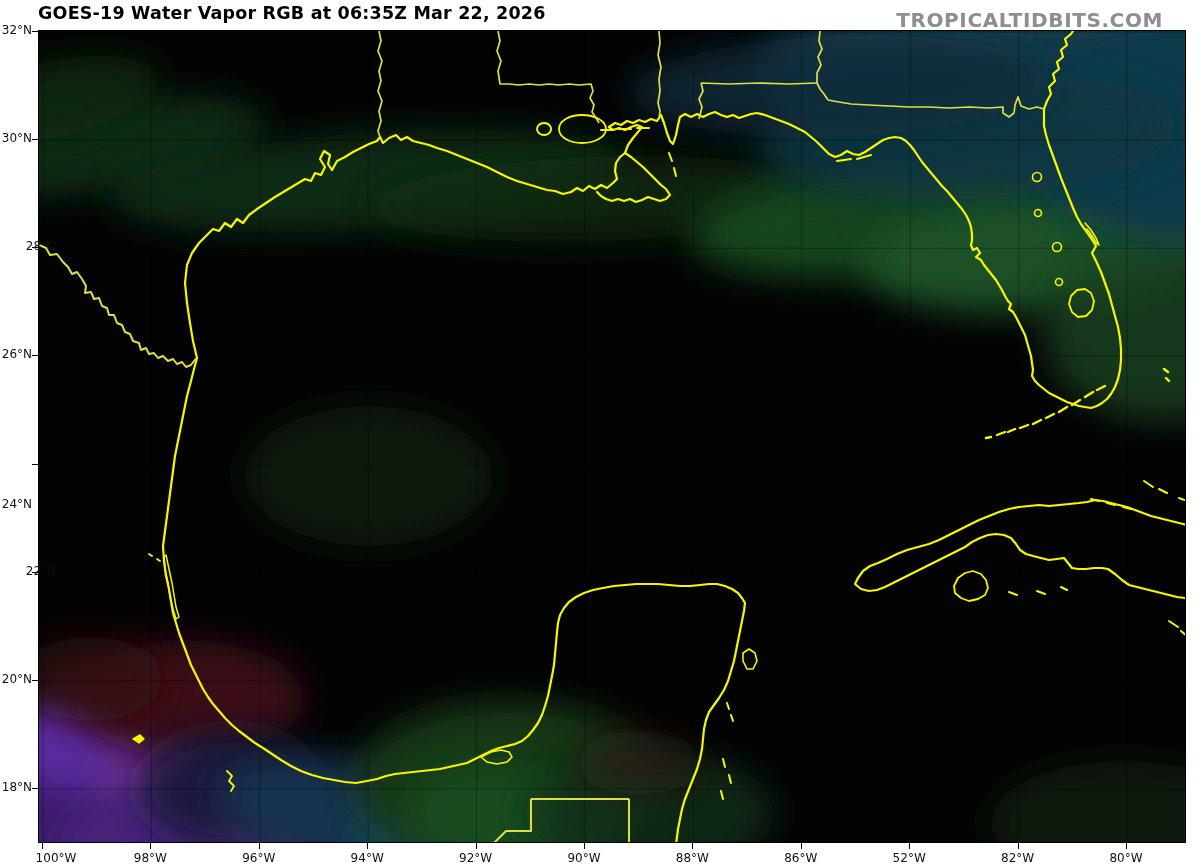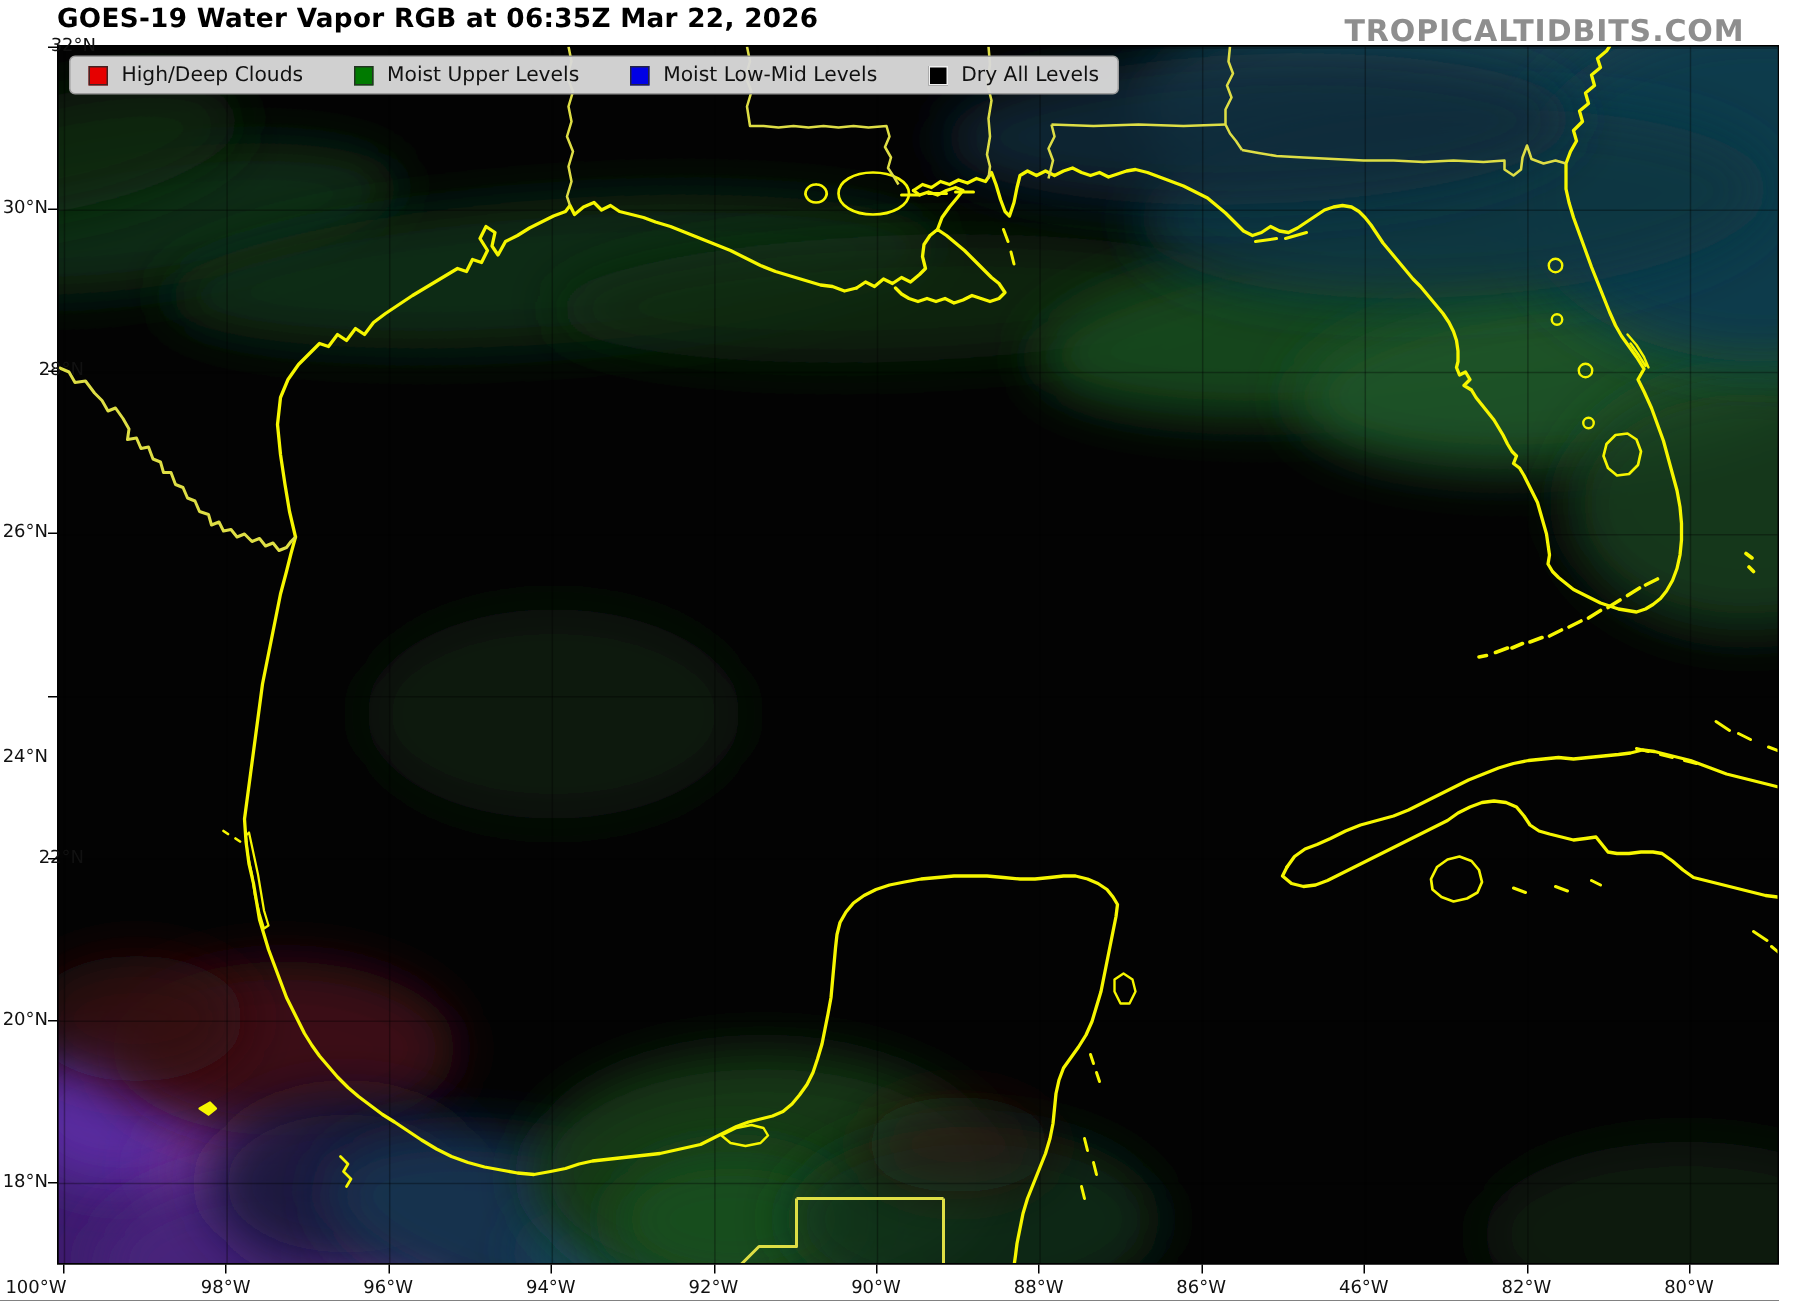--- a/index.html
+++ b/index.html
@@ -136,74 +136,56 @@
       <path d="M340,0 L342,10 339,20 343,30 340,40 342,50 339,60 343,70 340,80 342,90 339,100 341,106"></path>
       <path d="M459,0 L461,10 458,20 462,30 459,40 461,53 L470,53 480,54 490,53 500,54 510,53 520,54 530,53 540,54 552,53 L554,60 551,67 555,74 553,81 557,87 560,92"></path>
       <path d="M620,0 L621,12 619,24 622,36 620,48 621,60 619,72 621,80 620,88"></path>
       <path d="M662,52 L690,53 720,52 750,53 778,52 M662,52 L664,60 660,68 663,76 661,84 660,88"></path>
       <path d="M781,0 L780,10 783,18 779,26 782,34 778,42 778,52 781,58 785,63 789,69"></path>
       <path d="M789,69 L800,71 812,73 830,74 850,75 870,76 890,76 910,77 930,76 950,77 964,76 964,82 970,86 975,82 976,74 979,66 982,75 990,78 998,76 1005,78"></path>
       <path stroke-width="2" d="M492,768 L590,768 M590,768 L590,813 M492,768 L492,800 L467,800 L454,813"></path>
     </g>
   </svg>
 
-  <div class="legend">
-    <div class="legend-item">
-      <span class="legend-swatch" style="background: rgb(230, 0, 0);"></span>
-      <span class="legend-label">High/Deep Clouds</span>
-    </div>
-    <div class="legend-item">
-      <span class="legend-swatch" style="background: rgb(0, 122, 0);"></span>
-      <span class="legend-label">Moist Upper Levels</span>
-    </div>
-    <div class="legend-item">
-      <span class="legend-swatch" style="background: rgb(0, 0, 230);"></span>
-      <span class="legend-label">Moist Low-Mid Levels</span>
-    </div>
-    <div class="legend-item">
-      <span class="legend-swatch light-border" style="background: rgb(0, 0, 0);"></span>
-      <span class="legend-label">Dry All Levels</span>
-    </div>
-  </div>
 </div>
 
 <div id="lat-axis">
-    <div class="axis-label lat-label" style="left: 0px; top: 23px; width: 32px; margin-left: 32px;">32°N</div>
+    <div class="axis-label lat-label" style="left: 0px; top: 23px; width: 32px;">32°N</div>
     <div class="tick tick-left" style="left: 32px; top: 31px;"></div>
     <div class="axis-label lat-label" style="left: 0px; top: 131.14px; width: 32px;">30°N</div>
     <div class="tick tick-left" style="left: 32px; top: 139.14px;"></div>
     <div class="axis-label lat-label" style="left: 0px; top: 239.28px; width: 32px; padding-left: 24px;">28°N</div>
     <div class="tick tick-left" style="left: 32px; top: 247.28px;"></div>
     <div class="axis-label lat-label" style="left: 0px; top: 347.42px; width: 32px;">26°N</div>
     <div class="tick tick-left" style="left: 32px; top: 355.42px;"></div>
     <div class="axis-label lat-label" style="left: 0px; top: 457px; width: 32px; margin-top: 40px;">24°N</div>
     <div class="tick tick-left" style="left: 32px; top: 463.56px;"></div>
     <div class="axis-label lat-label" style="left: 0px; top: 563.7px; width: 32px; margin-left: 24px;">22°N</div>
     <div class="tick tick-left" style="left: 32px; top: 571.7px;"></div>
     <div class="axis-label lat-label" style="left: 0px; top: 671.84px; width: 32px; text-align: right;">20°N</div>
     <div class="tick tick-left" style="left: 32px; top: 679.84px;"></div>
     <div class="axis-label lat-label" style="left: 0px; top: 779.98px; width: 32px;">18°N</div>
     <div class="tick tick-left" style="left: 32px; top: 787.98px;"></div>
   </div>
 <div id="lon-axis">
     <div class="tick tick-bottom" style="left: 42px; top: 843px;"></div>
-    <div class="axis-label lon-label" style="left: 24px; top: 851px;">100°W</div>
+    <div class="axis-label lon-label" style="left: 56px; top: 851px;">100°W</div>
     <div class="tick tick-bottom" style="left: 150.4px; top: 843px;"></div>
     <div class="axis-label lon-label" style="left: 150.4px; top: 851px;">98°W</div>
     <div class="tick tick-bottom" style="left: 258.8px; top: 843px;"></div>
     <div class="axis-label lon-label" style="left: 258.8px; top: 851px;">96°W</div>
     <div class="tick tick-bottom" style="left: 367.2px; top: 843px;"></div>
     <div class="axis-label lon-label" style="left: 367.2px; top: 851px;">94°W</div>
     <div class="tick tick-bottom" style="left: 475.6px; top: 843px;"></div>
     <div class="axis-label lon-label" style="left: 475.6px; top: 851px;">92°W</div>
     <div class="tick tick-bottom" style="left: 584px; top: 843px;"></div>
     <div class="axis-label lon-label" style="left: 584px; top: 851px;">90°W</div>
     <div class="tick tick-bottom" style="left: 692.4px; top: 843px;"></div>
     <div class="axis-label lon-label" style="left: 692.4px; top: 851px;">88°W</div>
     <div class="tick tick-bottom" style="left: 800.8px; top: 843px;"></div>
     <div class="axis-label lon-label" style="left: 800.8px; top: 851px;">86°W</div>
     <div class="tick tick-bottom" style="left: 909.2px; top: 843px;"></div>
-    <div class="axis-label lon-label" style="left: 909.2px; top: 851px;">46°W</div>
+    <div class="axis-label lon-label" style="left: 909.2px; top: 851px;">52°W</div>
     <div class="tick tick-bottom" style="left: 1017.6px; top: 843px;"></div>
     <div class="axis-label lon-label" style="left: 1017.6px; top: 851px;">82°W</div>
     <div class="tick tick-bottom" style="left: 1126px; top: 843px;"></div>
     <div class="axis-label lon-label" style="left: 1126px; top: 851px;">80°W</div>
   </div>
 
 </body></html>

